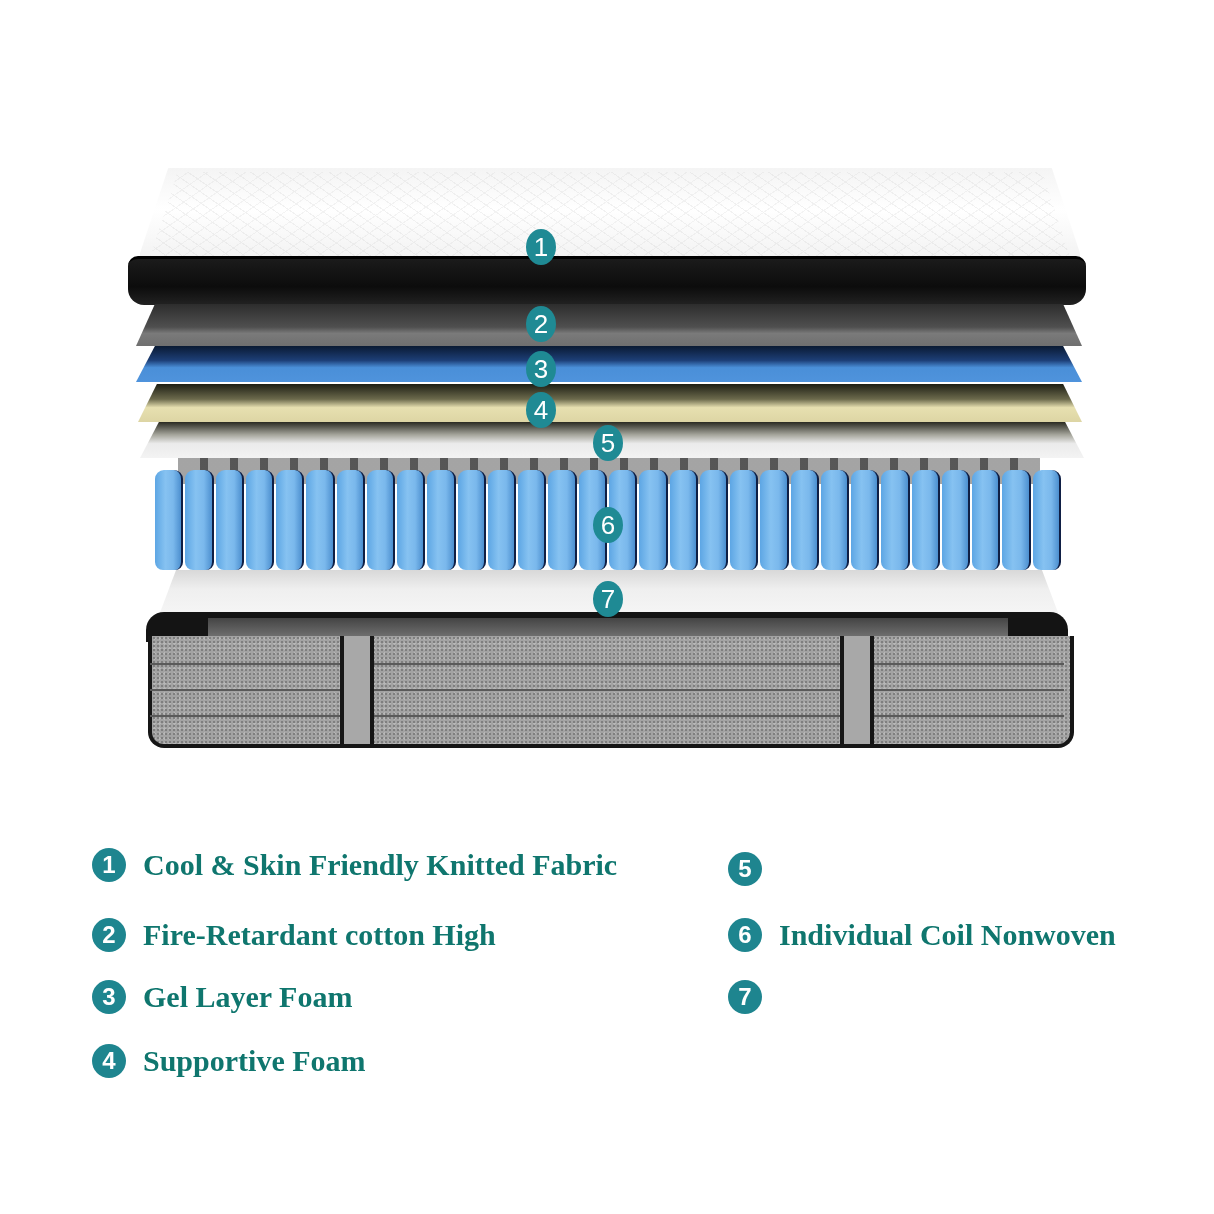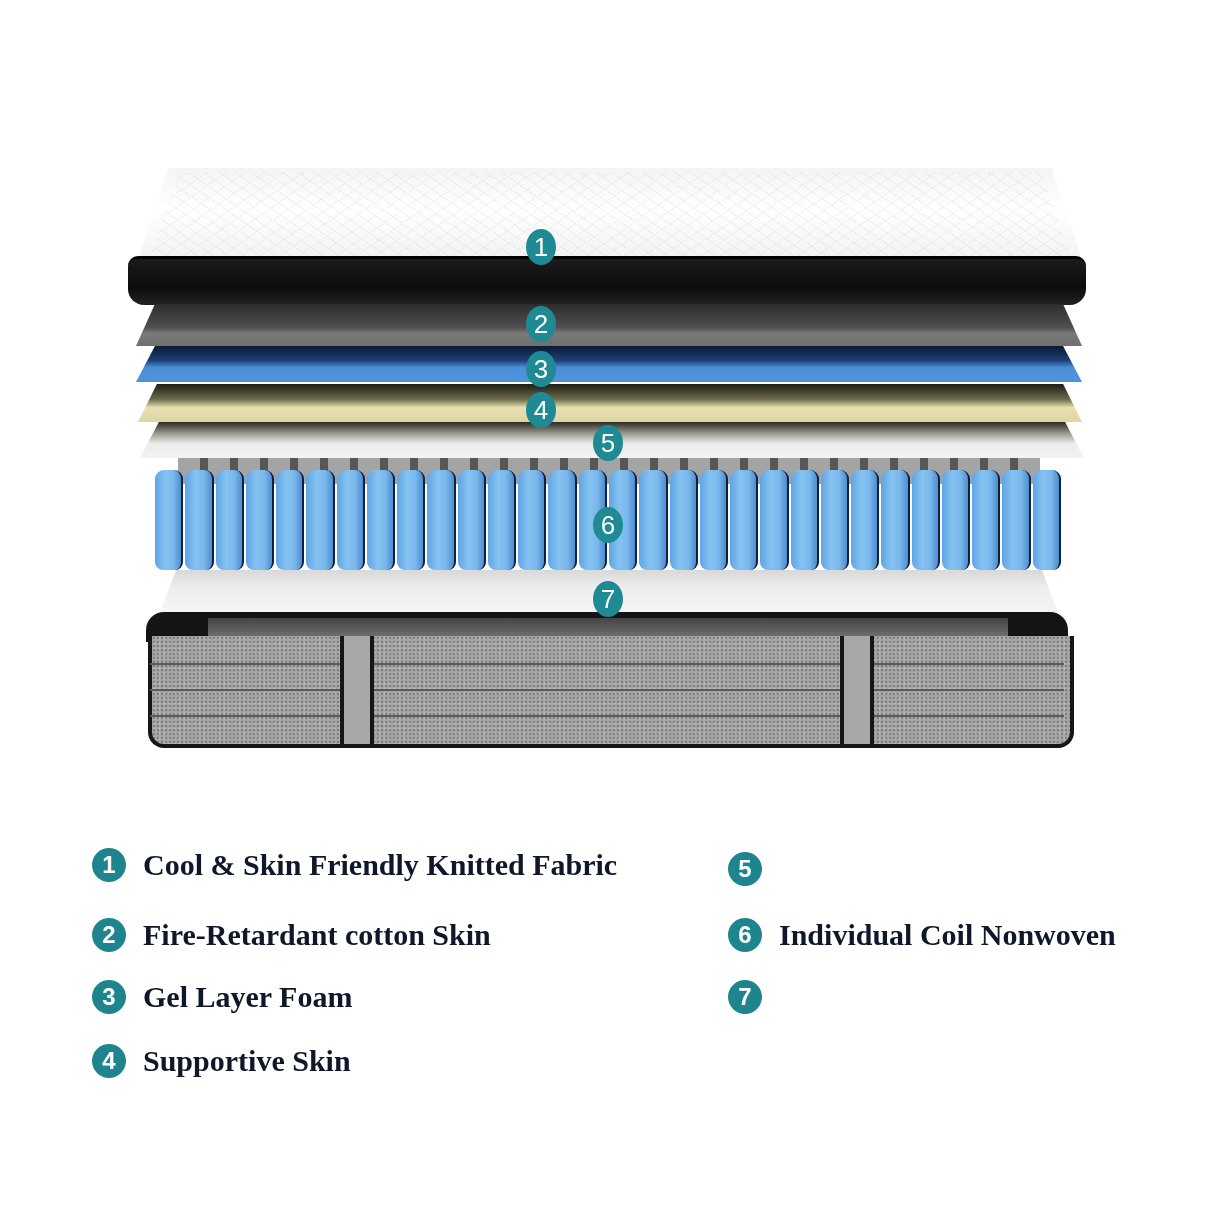--- a/index.html
+++ b/index.html
@@ -65,21 +65,21 @@
   .base-handle { width:26px; height:108px; top:636px; border-left:4px solid #161616; border-right:4px solid #161616; background:#a8a8a8; }
 
   
   .pin { width:30px; height:36px; border-radius:50%; background:#1f8a94; color:#fff;
     font-family:"Liberation Sans", sans-serif; font-size:26px; line-height:36px; text-align:center; }
 
   
   .legend-item { display:flex; align-items:center; }
   .legend-num { width:34px; height:34px; border-radius:50%; background:#1e858f; color:#fff;
     font-family:"Liberation Sans", sans-serif; font-weight:bold; font-size:24px; line-height:34px; text-align:center; margin-right:17px; flex:none; }
-  .legend-text { color:#0f172a; font-family:"Liberation Serif", serif; font-weight:bold; font-size:30px; white-space:nowrap; }
+  .legend-text { color:#0f766e; font-family:"Liberation Serif", serif; font-weight:bold; font-size:30px; white-space:nowrap; }
 </style>
 </head>
 <body>
 
 <div class="abs" style="left:0;top:0;width:1214px;height:780px;">
   <div class="abs l1-top"></div>
   <div class="abs l1-pattern"></div>
   <div class="abs l1-side"></div>
   <div class="abs l2"></div>
   <div class="abs l3"></div>
@@ -137,29 +137,29 @@
   <div class="abs pin" style="left:593px;top:581px">7</div>
 </div>
 
 <div class="abs" style="left:0;top:840px;width:1214px;height:260px;">
   <div class="abs legend-item" style="left:92px;top:8px">
     <span class="legend-num">1</span>
     <span class="legend-text">Cool &amp; Skin Friendly Knitted Fabric</span>
   </div>
   <div class="abs legend-item" style="left:92px;top:78px">
     <span class="legend-num">2</span>
-    <span class="legend-text">Fire-Retardant cotton Skin</span>
+    <span class="legend-text">Fire-Retardant cotton High</span>
   </div>
   <div class="abs legend-item" style="left:92px;top:140px">
     <span class="legend-num">3</span>
     <span class="legend-text">Gel Layer Foam</span>
   </div>
   <div class="abs legend-item" style="left:92px;top:204px">
     <span class="legend-num">4</span>
-    <span class="legend-text">Supportive Skin</span>
+    <span class="legend-text">Supportive Foam</span>
   </div>
   <div class="abs legend-item" style="left:728px;top:12px">
     <span class="legend-num">5</span>
   </div>
   <div class="abs legend-item" style="left:728px;top:78px">
     <span class="legend-num">6</span>
     <span class="legend-text">Individual Coil Nonwoven</span>
   </div>
   <div class="abs legend-item" style="left:728px;top:140px">
     <span class="legend-num">7</span>

